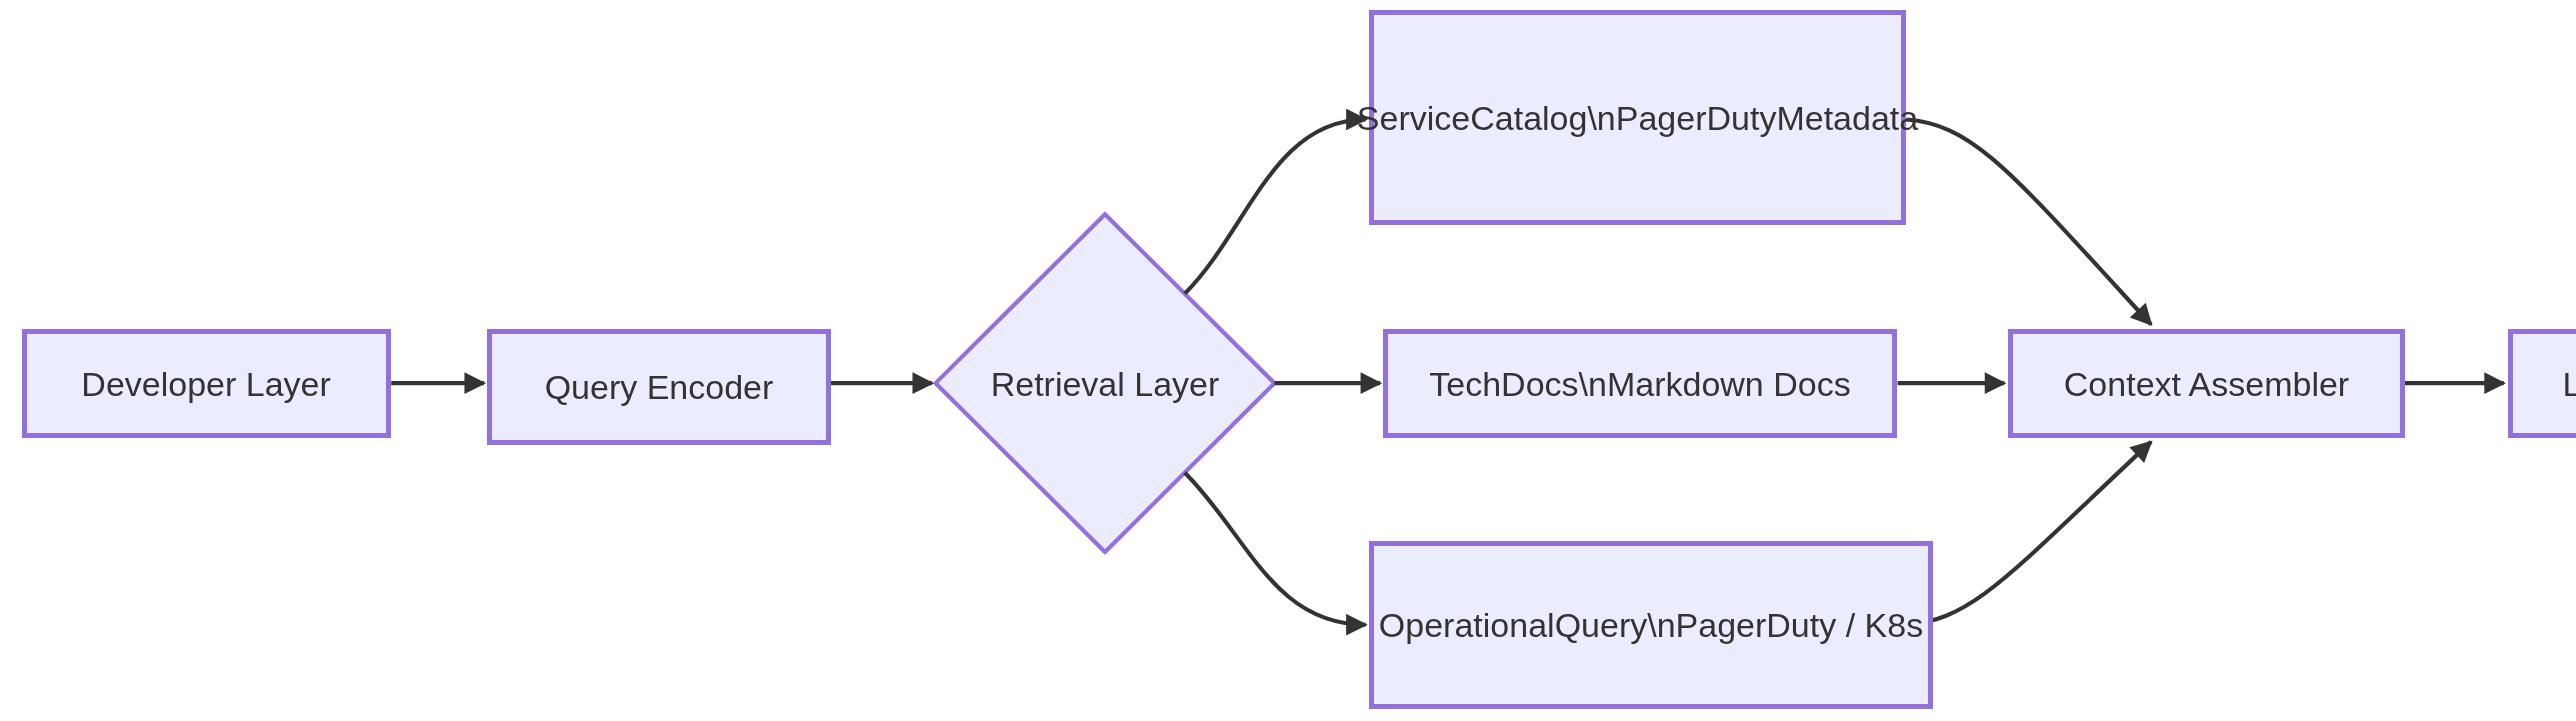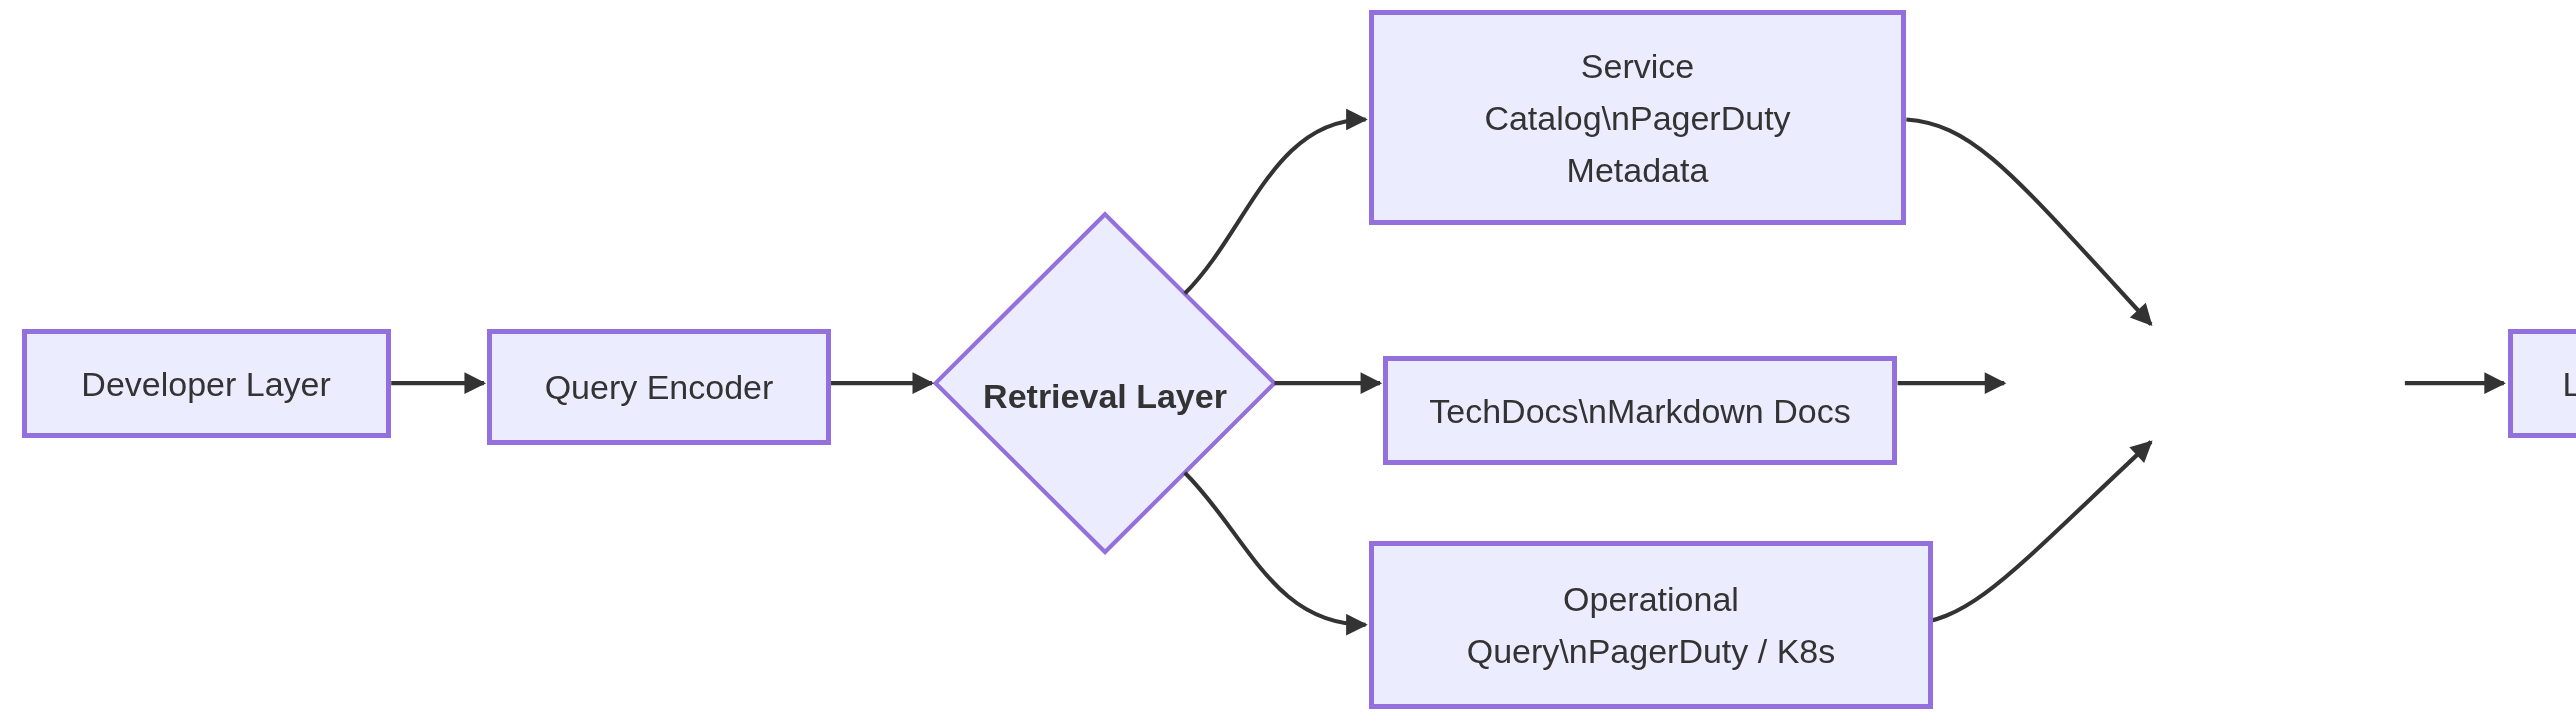--- a/index.html
+++ b/index.html
@@ -37,21 +37,21 @@
     fill: var(--node-fill);
     stroke: var(--node-border);
     stroke-width: 8;
   }
   .node {
     position: absolute;
     background: var(--node-fill);
     border: 5.2px solid var(--node-border);
     color: var(--text-color);
     display: flex;
-    flex-direction: column;
+    flex-direction: row;
     align-items: center;
     justify-content: center;
     text-align: center;
     font-size: 34px;
     line-height: 52px;
   }
   .node span { display: block; white-space: nowrap; }
   .diamond-label {
     position: absolute;
     color: var(--text-color);
@@ -59,23 +59,23 @@
     align-items: center;
     justify-content: center;
     text-align: center;
     font-size: 34px;
     line-height: 52px;
     white-space: nowrap;
   }
   
   .n-developer-query   { left: 21.6px;   top: 329px;  width: 369px;  height: 109px; }
   .n-query-encoder     { left: 487px;  top: 329px;  width: 344px;  height: 116px; }
-  .diamond-label       { left: 935px; top: 370px;  width: 340px;  height: 52px; font-weight: bold; }
+  .diamond-label       { left: 935px; top: 358px;  width: 340px;  height: 52px; }
   .n-service-catalog   { left: 1369px; top: 10.3px;   width: 537px; height: 215px; }
-  .n-techdocs          { left: 1383px; top: 329px;  width: 514px;  height: 109px; margin-top: 27px; }
+  .n-techdocs          { left: 1383px; top: 329px;  width: 514px;  height: 109px; }
   .n-operational-data  { left: 1369px; top: 541px; width: 564px; height: 168px; }
   .n-context-assembler { left: 2008px; top: 329px;  width: 397px;  height: 109px; }
   .n-llm               { left: 2508px; top: 329px;  width: 175px;  height: 109px; }
 </style>
 </head>
 <body>
 
 <div class="canvas">
 
   <svg class="edge-layer" viewBox="0 0 6253 1400" xmlns="http://www.w3.org/2000/svg">
@@ -117,19 +117,22 @@
 
   <div class="node n-techdocs">
     <span>TechDocs\nMarkdown Docs</span>
   </div>
 
   <div class="node n-operational-data">
     <span>Operational</span>
     <span>Query\nPagerDuty / K8s</span>
   </div>
 
+  <div class="node n-context-assembler">
+    <span>Context Assembler</span>
+  </div>
 
   <div class="node n-llm">
     <span>LLM</span>
   </div>
 
 </div>
 
 
 </body></html>

